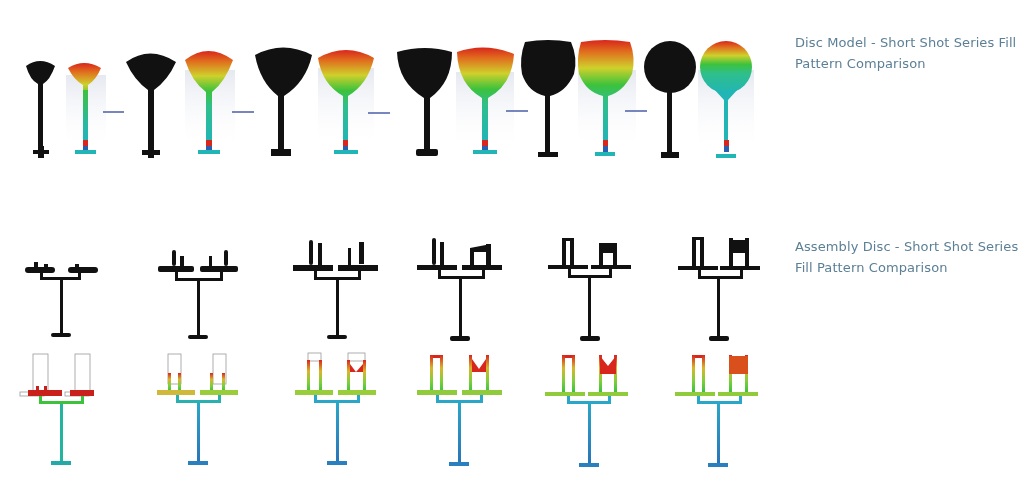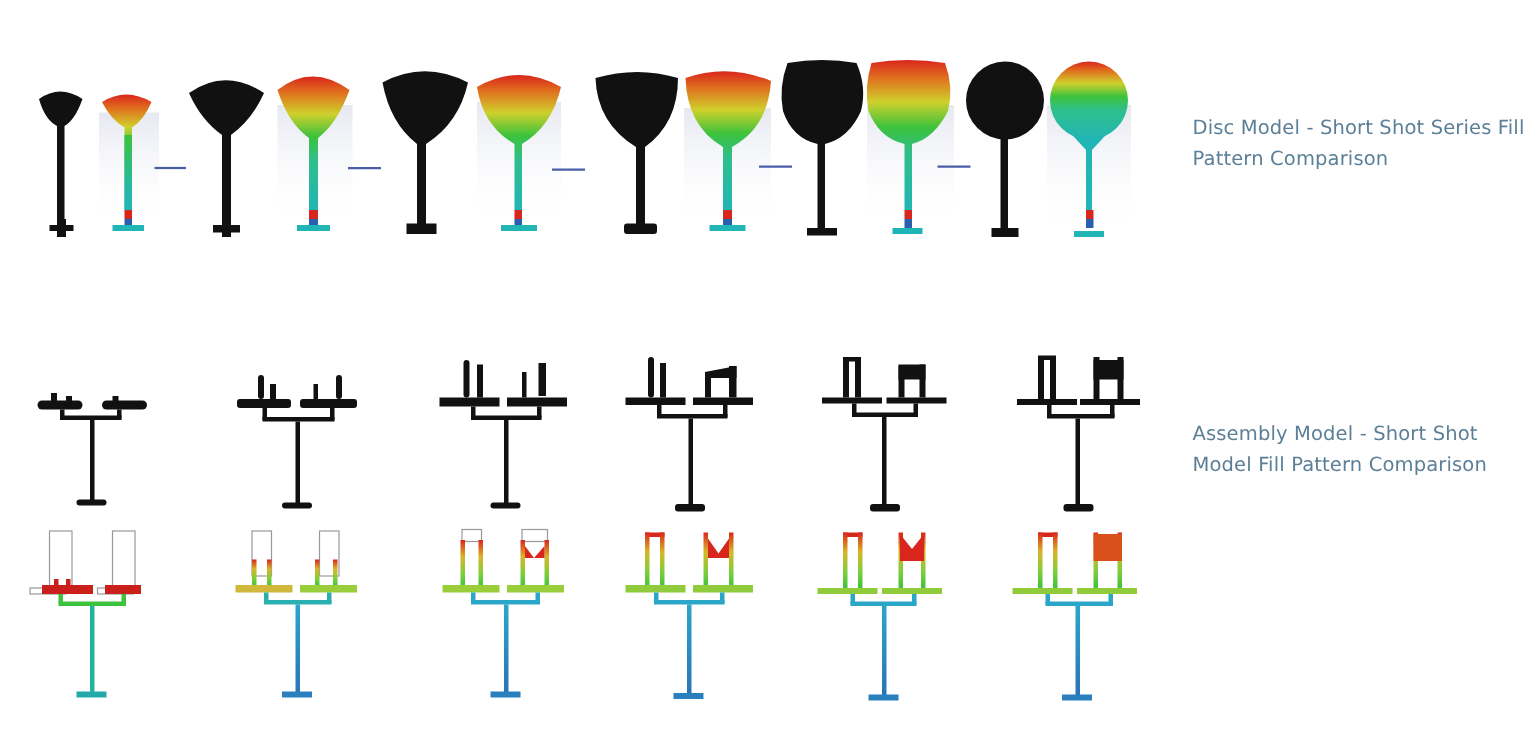--- a/index.html
+++ b/index.html
@@ -1,26 +1,26 @@
 <!DOCTYPE html>
 <html><head>
 <meta charset="utf-8">
 <style>
   html, body { margin:0; padding:0; background:#ffffff; }
   body { width:1024px; height:500px; position:relative; overflow:hidden; font-family:"DejaVu Sans", sans-serif; }
-  .caption { position:absolute; color:#5b7f96; font-size:13px; line-height:21px; letter-spacing:0.1px;margin-top:43px; }
+  .caption { position:absolute; color:#5b7f96; font-size:13px; line-height:21px; letter-spacing:0.1px; }
   .cap-disc { left:795px; top:32px; width:225px; }
   .cap-asm { left:795px; top:236px; width:225px; }
   svg { position:absolute; left:0; top:0; }
 </style>
 </head>
 <body>
 
 <div class="caption cap-disc">Disc Model - Short Shot Series Fill Pattern Comparison</div>
-<div class="caption cap-asm">Assembly Model - Short Shot Model Fill Pattern Comparison</div>
+<div class="caption cap-asm">Assembly Disc - Short Shot Series Fill Pattern Comparison</div>
 
 <svg width="1024" height="500" viewBox="0 0 1024 500">
   <defs>
     <linearGradient id="discFill" x1="0" y1="0" x2="0" y2="1">
       <stop offset="0" stop-color="#d9261c"></stop>
       <stop offset="0.12" stop-color="#e0701e"></stop>
       <stop offset="0.28" stop-color="#cfd02c"></stop>
       <stop offset="0.45" stop-color="#3cc23c"></stop>
       <stop offset="0.62" stop-color="#2fbf8a"></stop>
       <stop offset="1" stop-color="#21b5b5"></stop>

